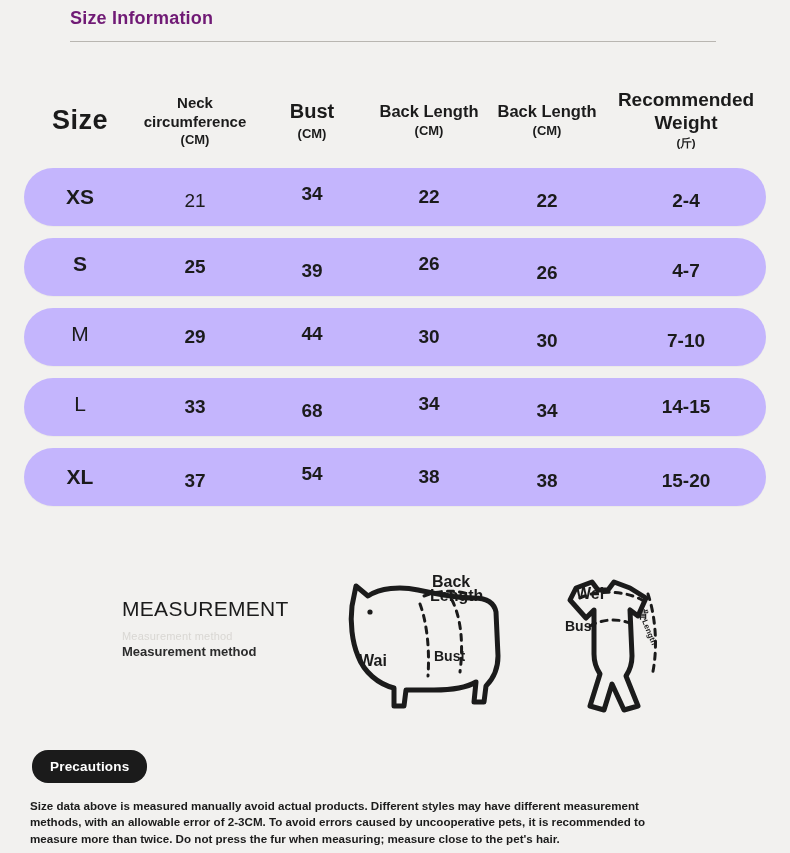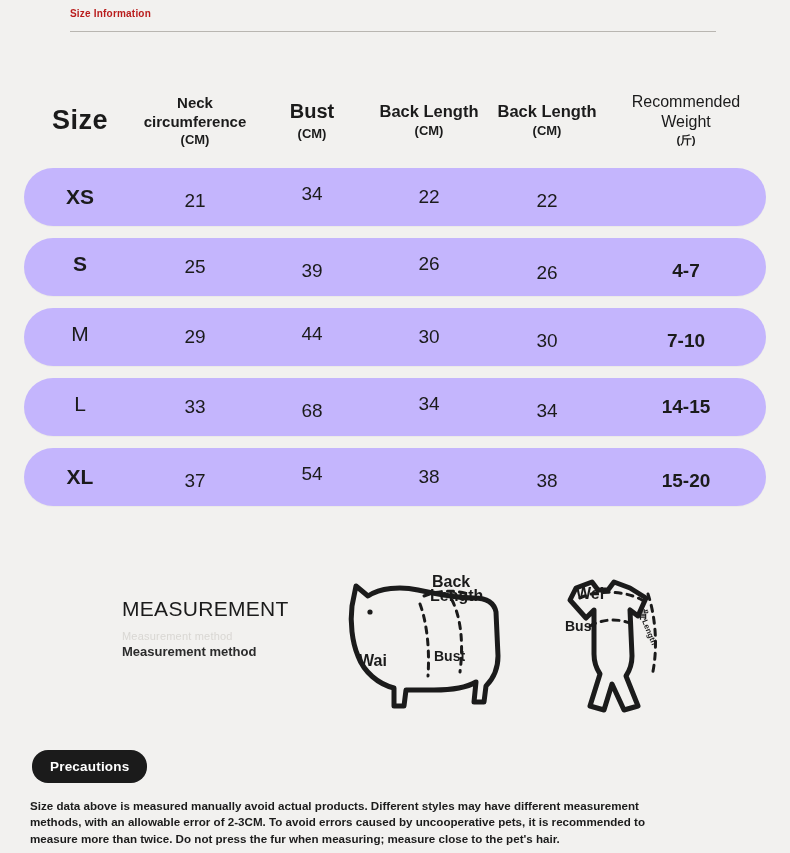--- a/index.html
+++ b/index.html
@@ -17,23 +17,23 @@
   }
 
   
   .sizeinfo-header {
     position: absolute;
     left: 70px;
     top: 8px;
     width: 646px;
   }
   .sizeinfo-title {
-    font-size: 10px;
-    font-weight: bold;
-    color: #b91c1c;
+    font-size: 18px;
+    font-weight: bold;
+    color: #701a75;
     letter-spacing: .2px;
   }
   .sizeinfo-rule {
     margin-top: 12px;
     height: 1px;
     background: #b9b6b1;
     width: 646px;
   }
 
   
@@ -89,38 +89,38 @@
     font-size: 13px;
     font-weight: bold;
     margin-top: 1px;
   }
   .h-two {
     font-size: 16.5px;
     font-weight: bold;
     line-height: 1.18;
   }
   .h-rec {
-    font-size: 16px;
-    font-weight: normal;
+    font-size: 19px;
+    font-weight: bold;
     line-height: 1.2;
   }
   .h-unit-cn {
     font-size: 11.5px;
     font-weight: bold;
     margin-top: 2px;
   }
 
   
   .d-size {
     font-size: 21px;
     font-weight: bold;
   }
   .d-val {
     font-size: 19px;
-    font-weight: normal;
+    font-weight: bold;
   }
   .d-weight {
     font-size: 19px;
     font-weight: bold;
   }
   
   .j-up { position: relative; top: -3px; }
   .j-dn { position: relative; top: 4px; }
   .j-dn2 { position: relative; top: 6px; }
   .thin { font-weight: normal; }
@@ -238,20 +238,21 @@
       <div class="h-unit-cn">(斤)</div>
     </div>
   </div>
 
   <div class="row data-row">
     <div class="cell c0"><span class="d-size">XS</span></div>
     <div class="cell c1"><span class="d-val thin j-dn">21</span></div>
     <div class="cell c2"><span class="d-val j-up">34</span></div>
     <div class="cell c3"><span class="d-val">22</span></div>
     <div class="cell c4"><span class="d-val j-dn">22</span></div>
+    <div class="cell c5"><span class="d-weight j-dn">2-4</span></div>
   </div>
 
   <div class="row data-row">
     <div class="cell c0"><span class="d-size j-up">S</span></div>
     <div class="cell c1"><span class="d-val">25</span></div>
     <div class="cell c2"><span class="d-val j-dn">39</span></div>
     <div class="cell c3"><span class="d-val j-up">26</span></div>
     <div class="cell c4"><span class="d-val j-dn2">26</span></div>
     <div class="cell c5"><span class="d-weight j-dn">4-7</span></div>
   </div>

